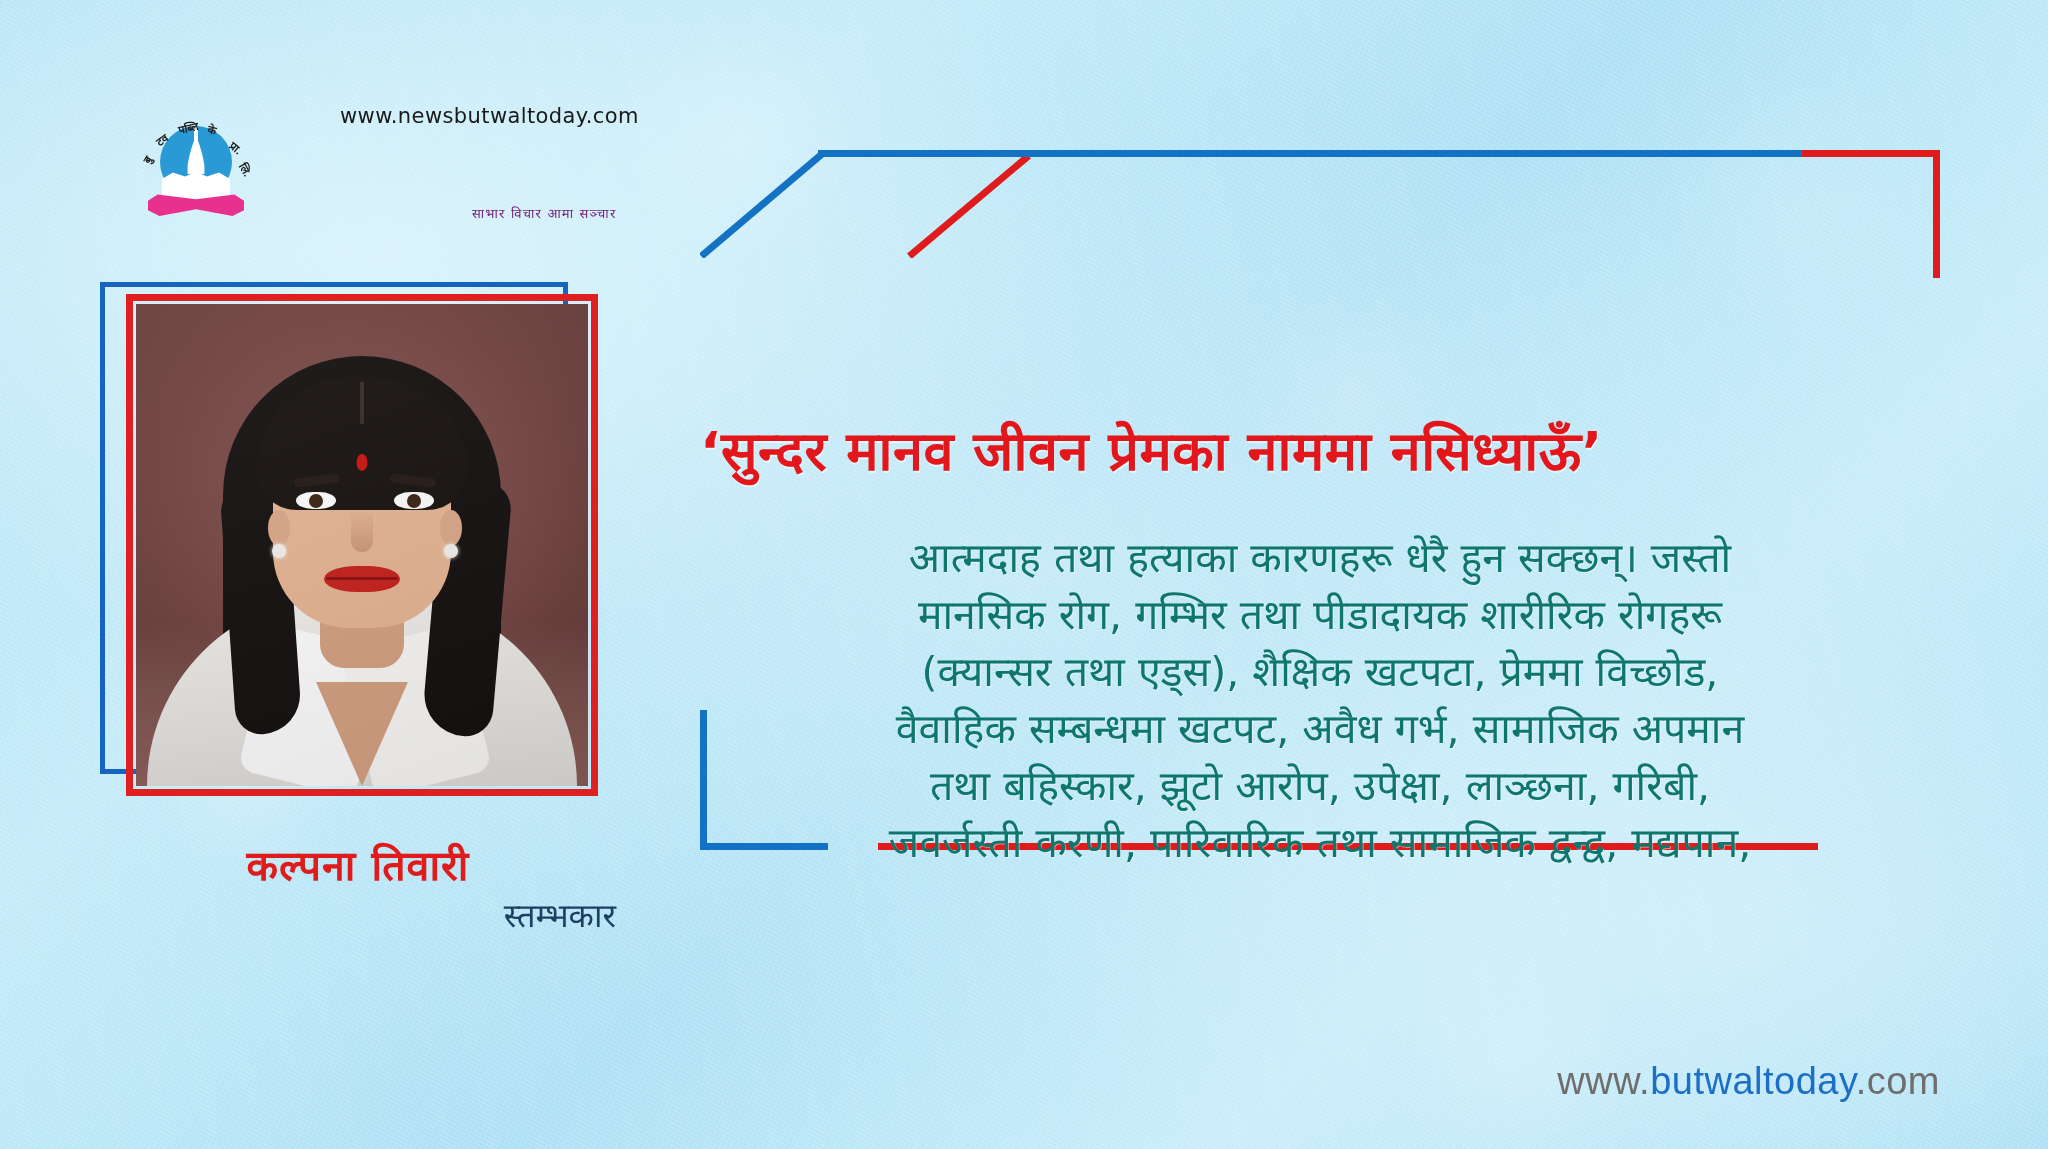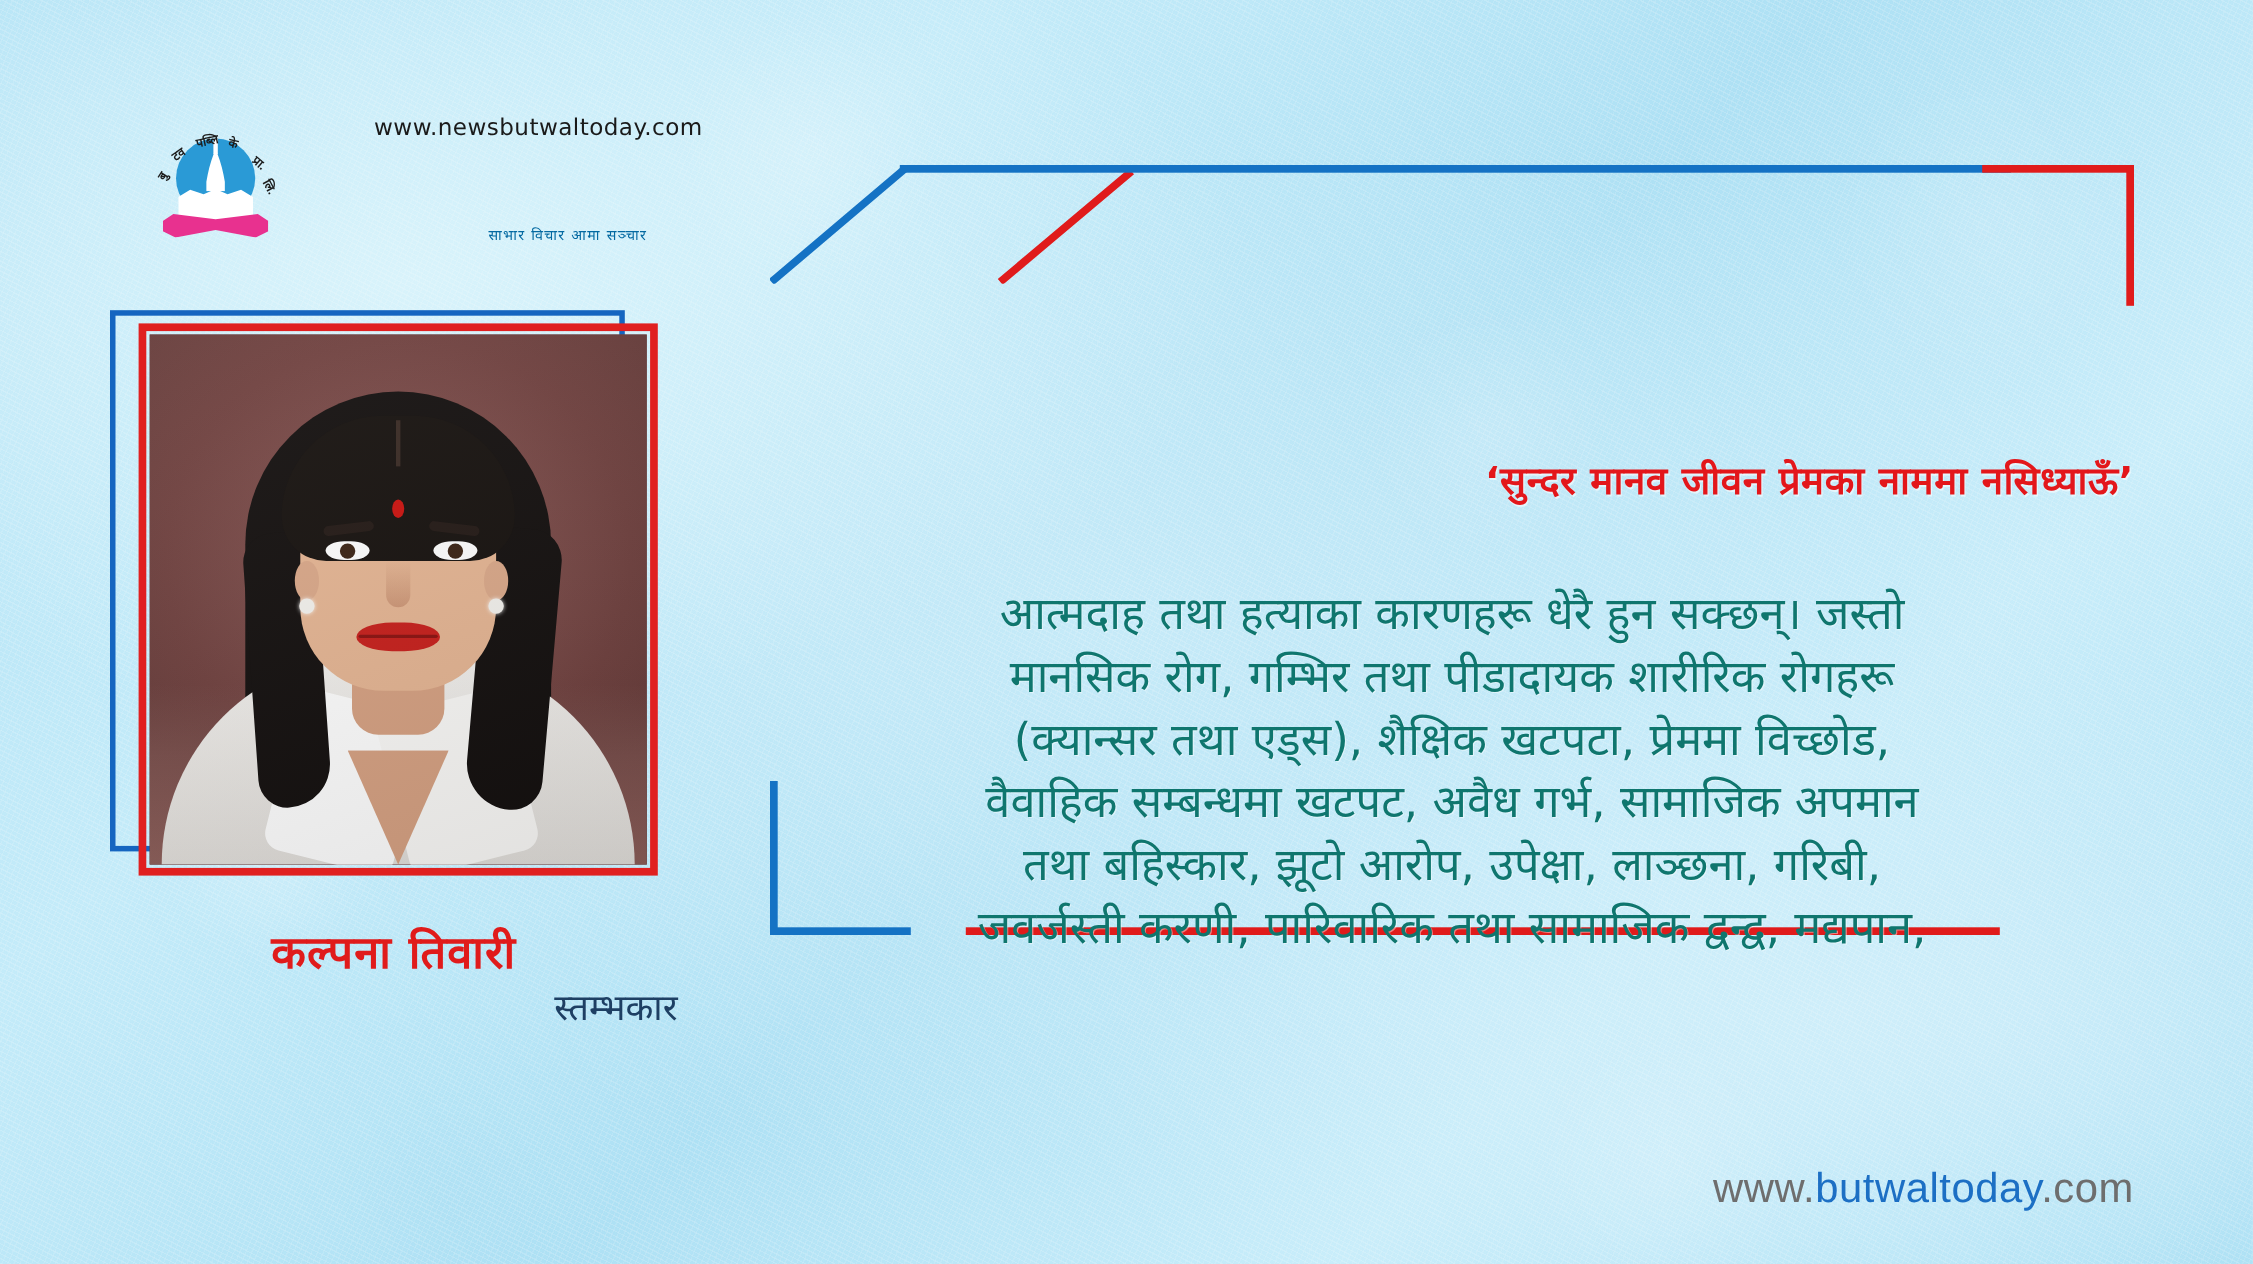--- a/index.html
+++ b/index.html
@@ -77,23 +77,23 @@
     font-size:21px;color:#1a1a1a;letter-spacing:.4px;white-space:nowrap;
   }
   #logo-word{
     position:absolute;left:150px;top:16px;
     font-family:"DejaVu Sans", sans-serif;
     font-size:76px;line-height:1;font-weight:bold;color:#111111;
     letter-spacing:2px;white-space:nowrap;
     text-shadow:2px 3px 0 rgba(255,255,255,.85), 4px 5px 4px rgba(60,90,110,.30);
   }
   #logo-tag{
-    position:absolute;left:304px;top:100px;
-    font-family:"DejaVu Sans", sans-serif;
-    font-size:13px;color:#0369a1;letter-spacing:1.2px;white-space:nowrap;
+    position:absolute;left:332px;top:100px;
+    font-family:"DejaVu Sans", sans-serif;
+    font-size:13px;color:#701a75;letter-spacing:1.2px;white-space:nowrap;
   }
 
   
   #photo-wrap{position:absolute;left:100px;top:282px;width:516px;height:530px;}
   #photo-blueframe{
     position:absolute;left:0;top:0;width:468px;height:492px;
     border:5px solid #1565c0;box-sizing:border-box;
   }
   #photo-redframe{
     position:absolute;left:26px;top:12px;width:472px;height:502px;
@@ -185,23 +185,23 @@
   #f-bl-h{left:0px;top:693px;width:128px;height:7px;}
   
   #f-tr-h{left:1102px;top:0px;width:138px;height:7px;background:#e01b1b;}
   #f-tr-v{left:1233px;top:0px;width:7px;height:128px;background:#e01b1b;}
   
   #f-bot{left:178px;top:693px;width:940px;height:7px;background:#e01b1b;}
   #f-bdiag{left:1080px;top:600px;width:170px;height:104px;}
 
   
   #headline{
-    position:absolute;left:700px;top:412px;width:1240px;text-align:right;
-    font-family:"DejaVu Sans", sans-serif;
-    font-size:35px;font-weight:bold;color:#e3171b;letter-spacing:.5px;
+    position:absolute;left:700px;top:412px;width:1240px;text-align:left;
+    font-family:"DejaVu Sans", sans-serif;
+    font-size:54px;font-weight:bold;color:#e3171b;letter-spacing:.5px;
     text-shadow:1px 2px 0 rgba(255,255,255,.55);
     white-space:nowrap;
   }
   #body-copy{
     position:absolute;left:690px;top:530px;width:1260px;text-align:center;
     font-family:"DejaVu Sans", sans-serif;
     font-size:41px;line-height:57px;color:#0f766e;font-weight:500;
     text-shadow:1px 1px 0 rgba(255,255,255,.45);
   }
   #body-copy .ln{display:block;white-space:nowrap;}

